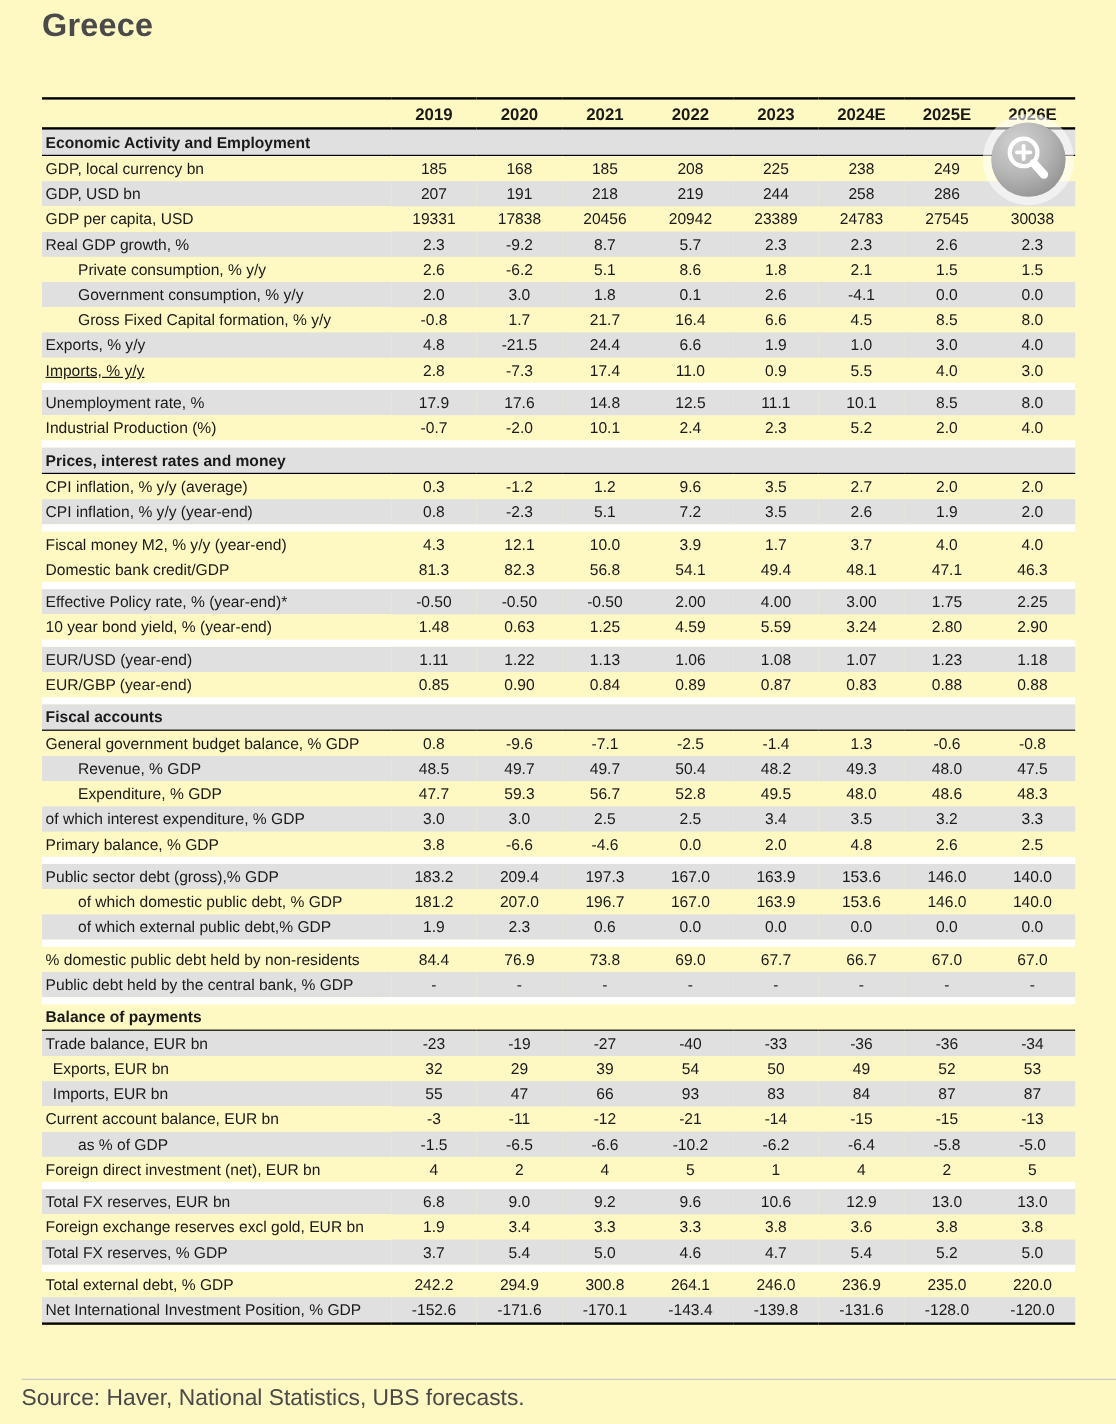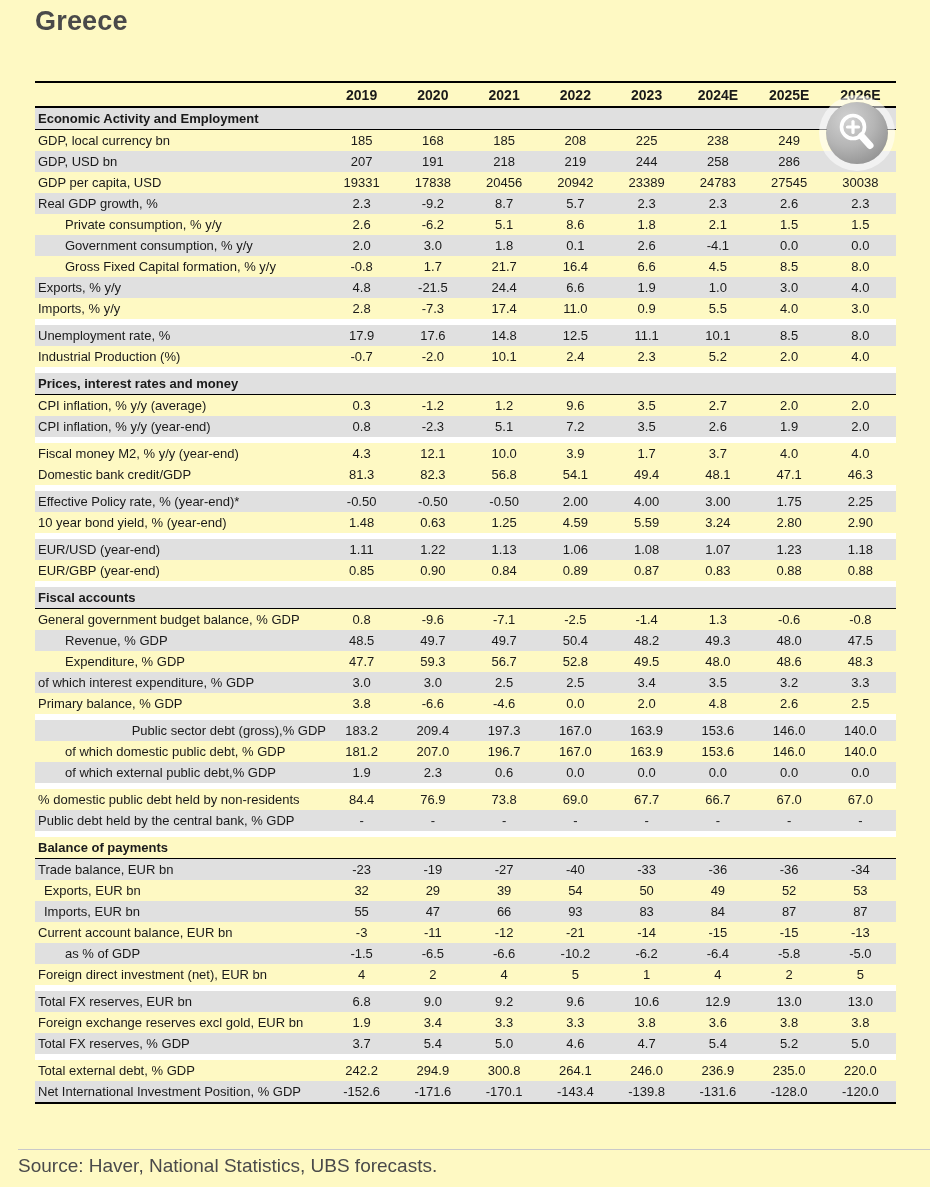--- a/index.html
+++ b/index.html
@@ -149,21 +149,21 @@
             <td class="val">4.8</td>
             <td class="val">-21.5</td>
             <td class="val">24.4</td>
             <td class="val">6.6</td>
             <td class="val">1.9</td>
             <td class="val">1.0</td>
             <td class="val">3.0</td>
             <td class="val">4.0</td>
           </tr>
           <tr class="data-row">
-            <td class="rowlabel" style="padding-left: 3px;">Imports, % y/y</td>
+            <td class="rowlabel" style="padding-left: 3px; text-decoration: underline;">Imports, % y/y</td>
             <td class="val">2.8</td>
             <td class="val">-7.3</td>
             <td class="val">17.4</td>
             <td class="val">11.0</td>
             <td class="val">0.9</td>
             <td class="val">5.5</td>
             <td class="val">4.0</td>
             <td class="val">3.0</td>
           </tr>
           <tr class="gap">
@@ -352,21 +352,21 @@
             <td class="val">0.0</td>
             <td class="val">2.0</td>
             <td class="val">4.8</td>
             <td class="val">2.6</td>
             <td class="val">2.5</td>
           </tr>
           <tr class="gap">
             <td colspan="9"></td>
           </tr>
           <tr class="data-row shaded">
-            <td class="rowlabel" style="padding-left: 3px; text-align: right;">Public sector debt (gross),% GDP</td>
+            <td class="rowlabel" style="padding-left: 3px;">Public sector debt (gross),% GDP</td>
             <td class="val">183.2</td>
             <td class="val">209.4</td>
             <td class="val">197.3</td>
             <td class="val">167.0</td>
             <td class="val">163.9</td>
             <td class="val">153.6</td>
             <td class="val">146.0</td>
             <td class="val">140.0</td>
           </tr>
           <tr class="data-row">

